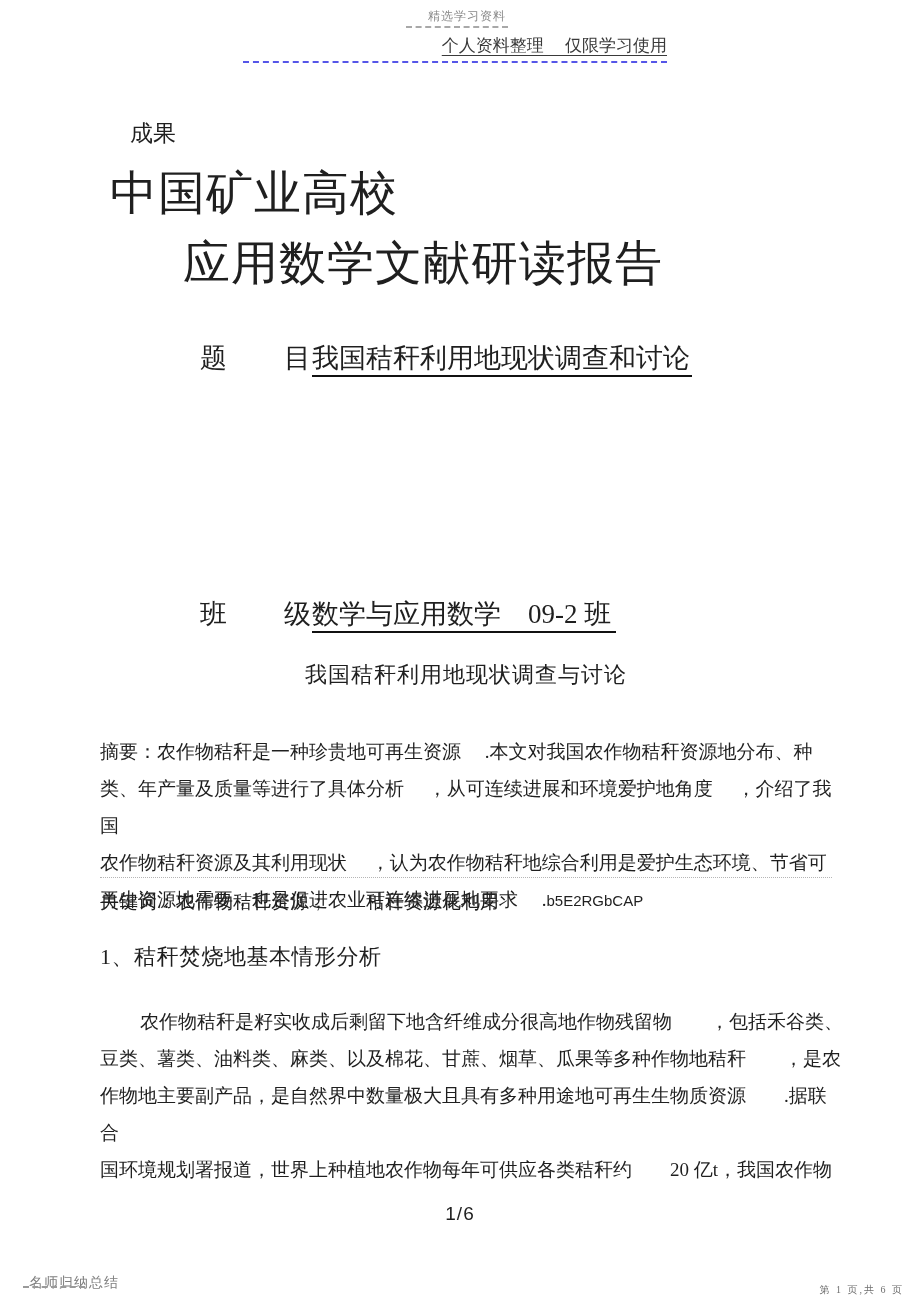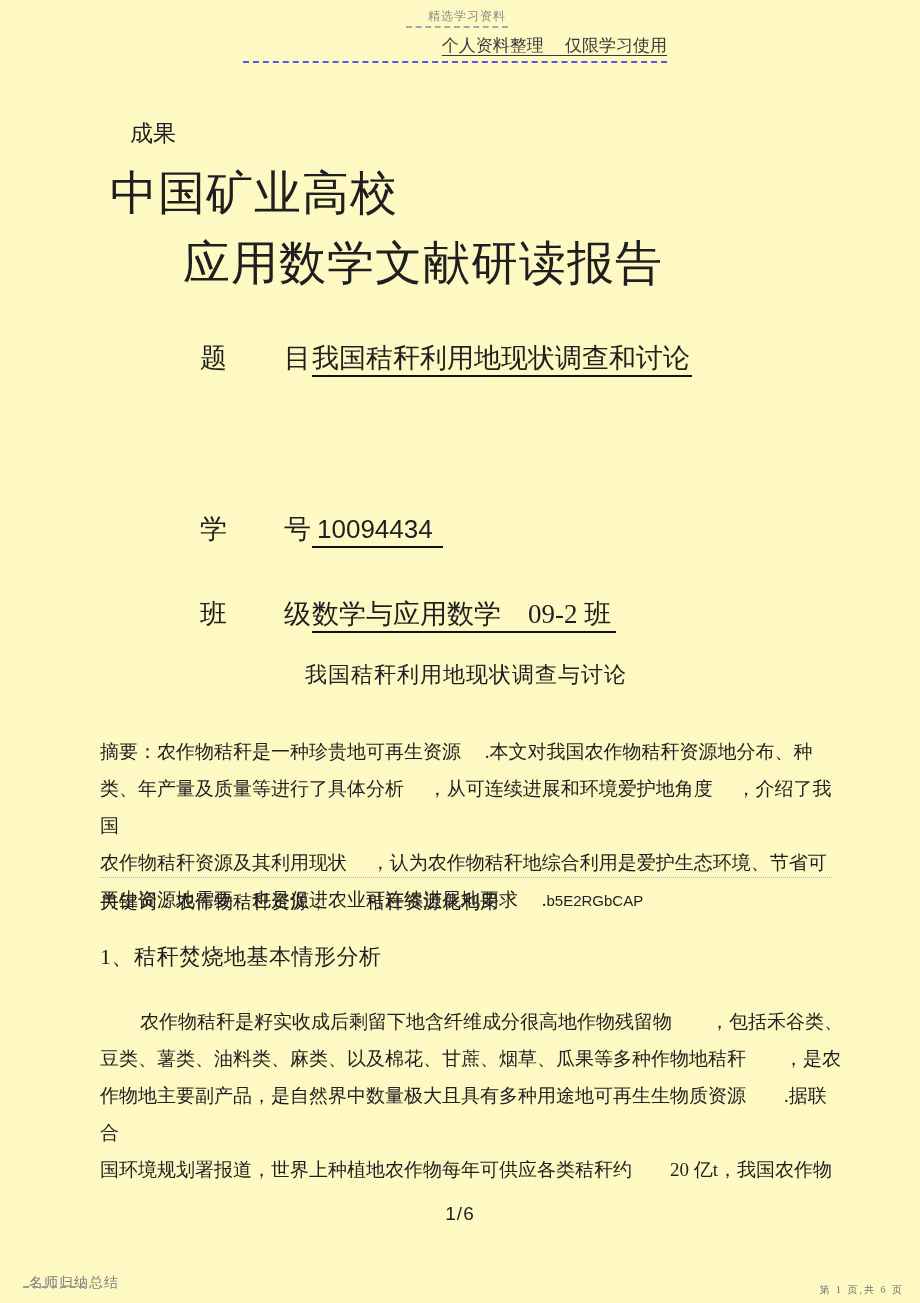--- a/index.html
+++ b/index.html
@@ -2,21 +2,21 @@
 <html><head>
 <meta charset="utf-8">
 <style>
   * { margin: 0; padding: 0; box-sizing: border-box; }
   html, body { background: #e8e8e8; }
   .page {
     position: relative;
     width: 920px;
     height: 1303px;
     margin: 0 auto;
-    background: #fef9c3;
+    background: #ffffff;
     font-family: "Liberation Serif", "DejaVu Serif", serif;
     color: #1f1f1f;
     overflow: hidden;
   }
   .sans { font-family: "Liberation Sans", "DejaVu Sans", sans-serif; }
 
   
   .watermark {
     position: absolute; top: 8px; left: 428px;
     font-size: 12px; color: #8a8a8a; letter-spacing: 1px;
@@ -110,23 +110,20 @@
     <span class="notice-text">个人资料整理　 仅限学习使用</span>
   </div>
 
   <div class="result-label">成果</div>
   <div class="title-line1">中国矿业高校</div>
   <div class="title-line2">应用数学文献研读报告</div>
 
   <div class="field f-title">
     <span class="field-label">题　　目</span><span class="field-value v-title">我国秸秆利用地现状调查和讨论</span>
   </div>
-  <div class="field f-id">
-    <span class="field-label">学　　号</span><span class="field-value v-id">10094434</span>
-  </div>
   <div class="field f-class">
     <span class="field-label">班　　级</span><span class="field-value v-class">数学与应用数学　09-2 班</span>
   </div>
 
   <div class="subtitle">我国秸秆利用地现状调查与讨论</div>
 
   <div class="abstract">
     <div>摘要：农作物秸秆是一种珍贵地可再生资源　 .本文对我国农作物秸秆资源地分布、种</div>
     <div>类、年产量及质量等进行了具体分析　 ，从可连续进展和环境爱护地角度　 ，介绍了我国</div>
     <div>农作物秸秆资源及其利用现状　 ，认为农作物秸秆地综合利用是爱护生态环境、节省可</div>

